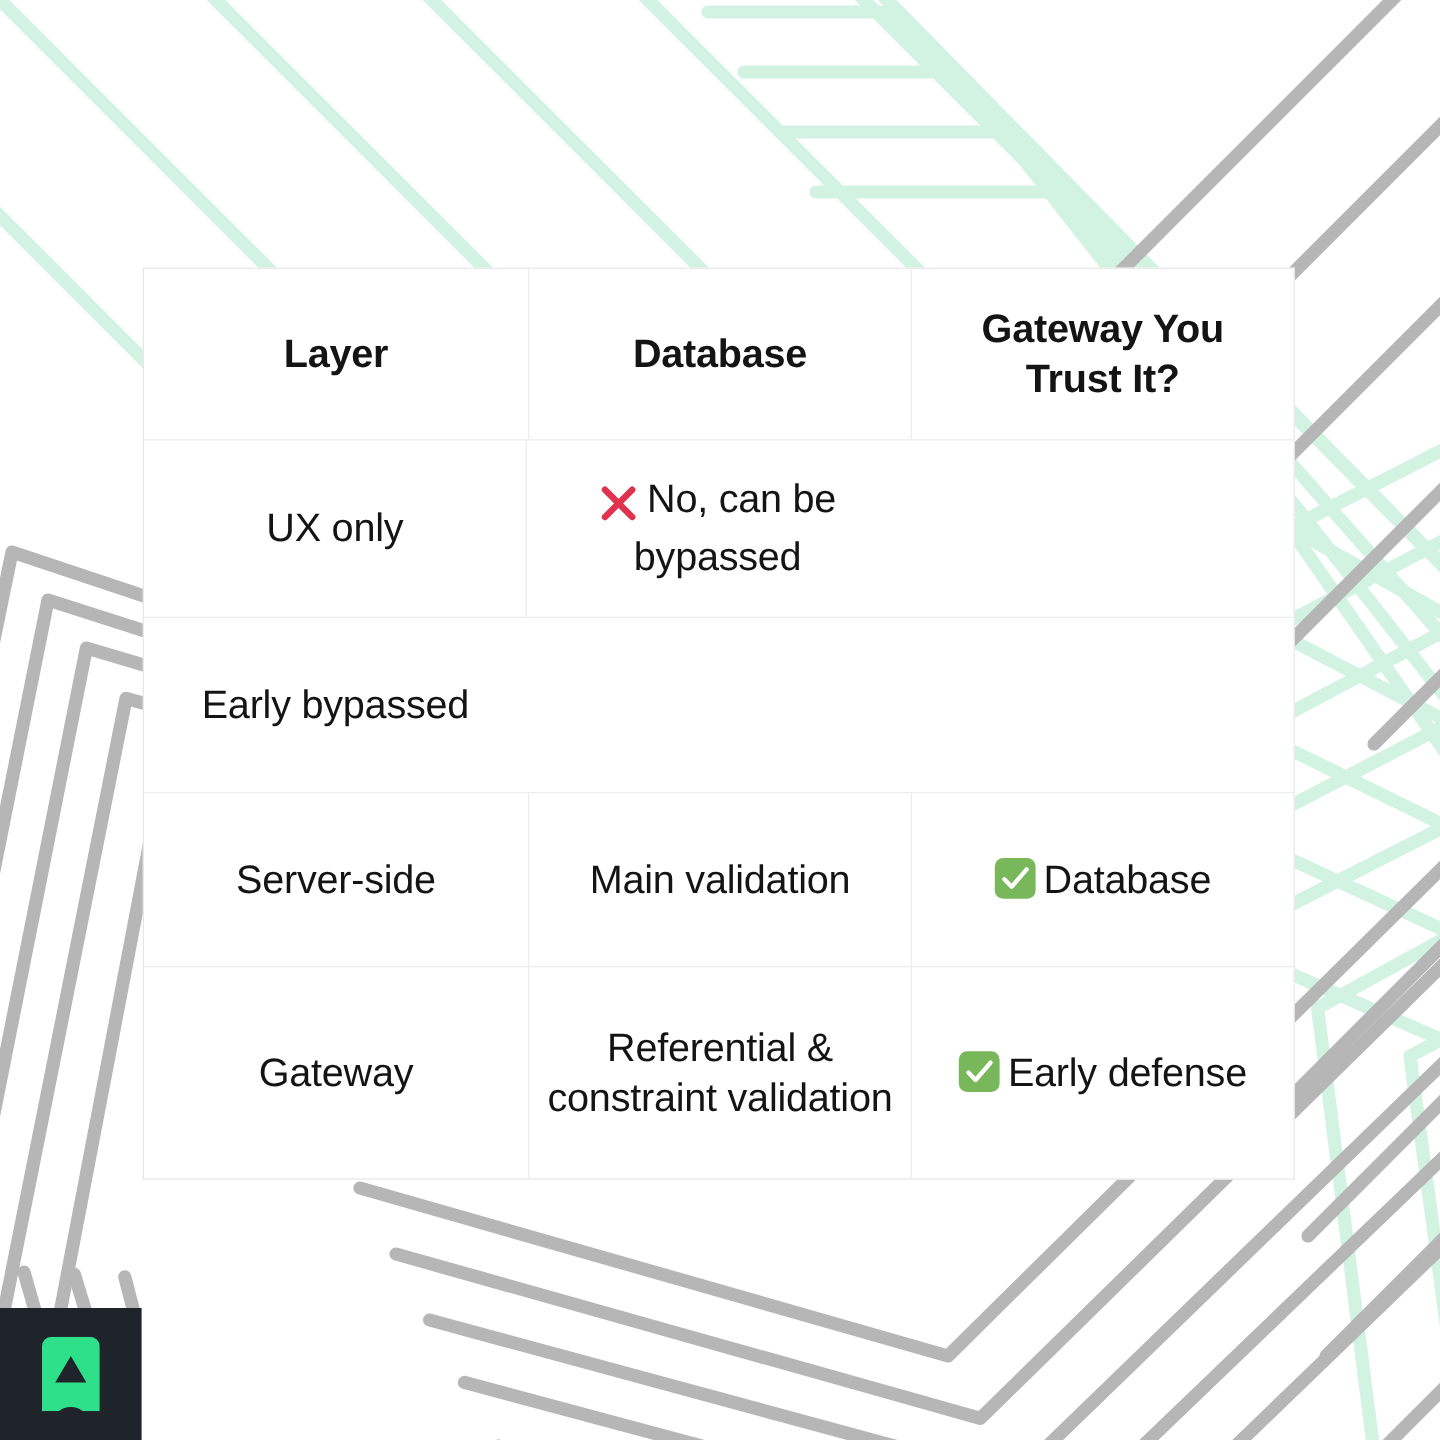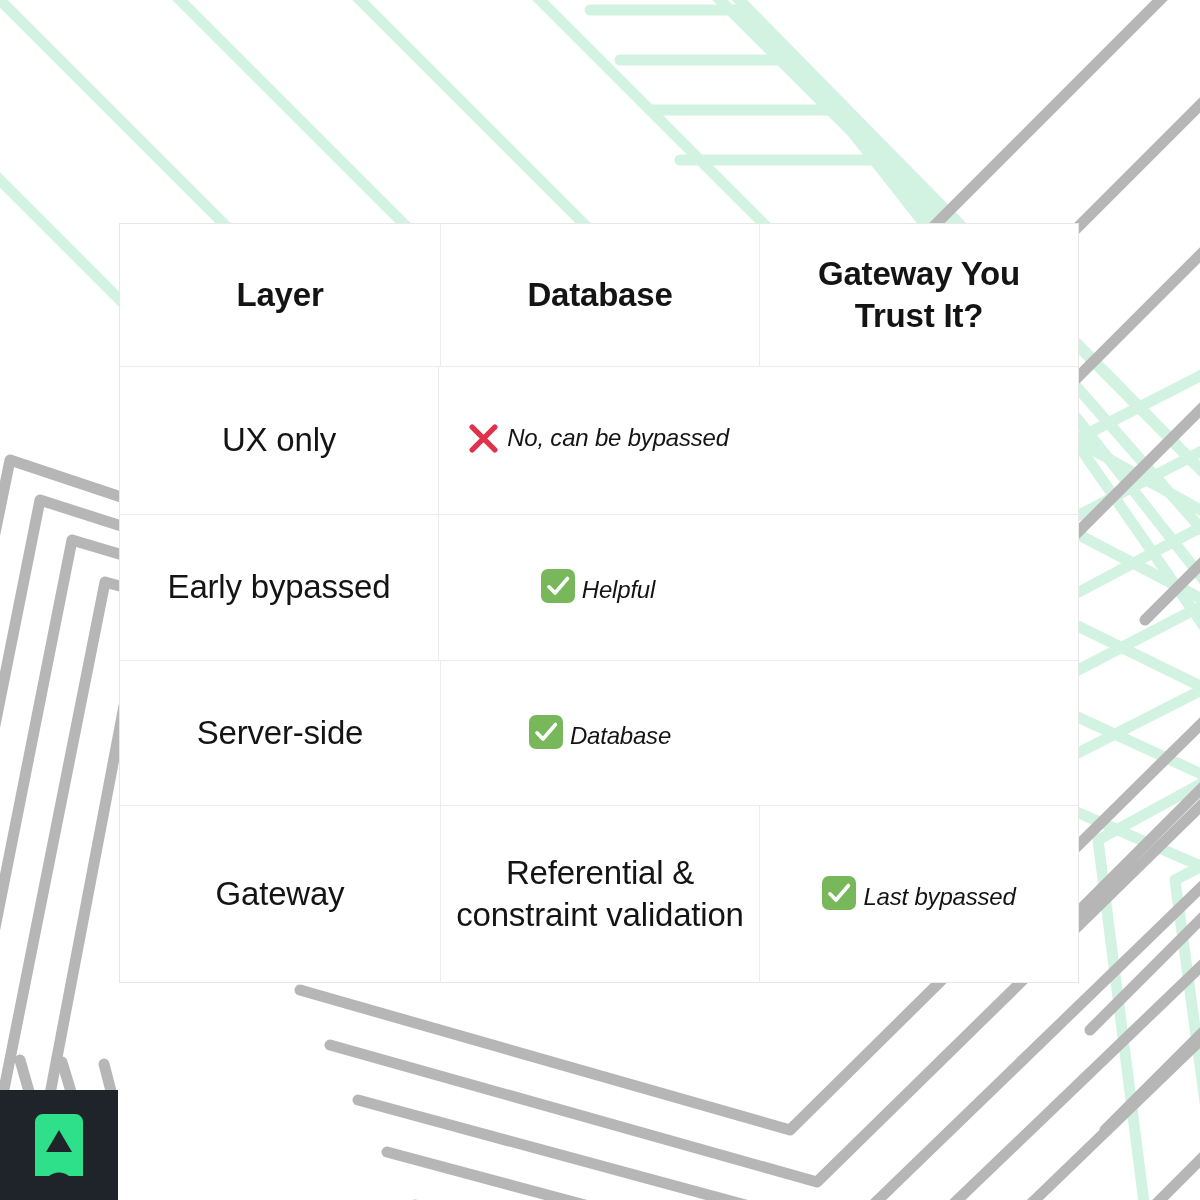--- a/index.html
+++ b/index.html
@@ -82,23 +82,22 @@
     font-size: 33px;
     line-height: 1.28;
     letter-spacing: -0.2px;
   }
   .cell-text { display: block; }
 
   
   .status-wrap {
     display: block;
     text-align: center;
-    font-size: 24px;
+    font-size: 33px;
     line-height: 1.30;
-    font-style: italic;
   }
   .status-icon {
     display: inline-block;
     vertical-align: -5px;
     margin-right: 7px;
   }
 
   
   .icon-check-box {
     width: 34px;
@@ -234,49 +233,47 @@
         <span class="status-wrap"><span class="status-icon"><svg class="icon-cross" viewBox="0 0 32 32" xmlns="http://www.w3.org/2000/svg">
                 <path d="M5 5 L27 27 M27 5 L5 27" stroke="#e0324c" stroke-width="5.2" stroke-linecap="round"></path>
               </svg></span><span>No, can be bypassed</span></span>
       </div>
     </div>
 
     <div class="trow r2">
       <div class="tcell col-purpose body-cell">
         <span class="cell-text">Early bypassed</span>
       </div>
-      <div class="tcell col-trust body-cell">
-        <span class="status-wrap"><span class="status-icon icon-check-box"><svg width="34" height="34" viewBox="0 0 34 34" xmlns="http://www.w3.org/2000/svg">
-                <path d="M8 17.8 L14 24 L26.5 9.5" fill="none" stroke="#ffffff" stroke-width="3.6" stroke-linecap="round" stroke-linejoin="round"></path>
-              </svg></span><span>Helpful</span></span>
-      </div>
     </div>
 
     <div class="trow r3">
       <div class="tcell col-layer body-cell">
         <span class="cell-text">Server-side</span>
+      </div>
+      <div class="tcell col-purpose body-cell">
+        <span class="cell-text">Main validation</span>
       </div>
       <div class="tcell col-trust body-cell">
         <span class="status-wrap"><span class="status-icon icon-check-box"><svg width="34" height="34" viewBox="0 0 34 34" xmlns="http://www.w3.org/2000/svg">
                 <path d="M8 17.8 L14 24 L26.5 9.5" fill="none" stroke="#ffffff" stroke-width="3.6" stroke-linecap="round" stroke-linejoin="round"></path>
               </svg></span><span>Database</span></span>
       </div>
     </div>
 
     <div class="trow r4">
       <div class="tcell col-layer body-cell">
         <span class="cell-text">Gateway</span>
       </div>
       <div class="tcell col-purpose body-cell">
         <span class="cell-text">Referential &amp; constraint validation</span>
       </div>
       <div class="tcell col-trust body-cell">
         <span class="status-wrap"><span class="status-icon icon-check-box"><svg width="34" height="34" viewBox="0 0 34 34" xmlns="http://www.w3.org/2000/svg">
                 <path d="M8 17.8 L14 24 L26.5 9.5" fill="none" stroke="#ffffff" stroke-width="3.6" stroke-linecap="round" stroke-linejoin="round"></path>
-              </svg></span><span>Last bypassed</span></span>
+              </svg></span><span>Early defense</span></span>
       </div>
     </div>
 
   </div>
 
   <div id="logo-badge">
     <svg width="60" height="62" viewBox="0 0 60 62" xmlns="http://www.w3.org/2000/svg">
       <path d="M6 8
                a8 8 0 0 1 8-8
                h32

